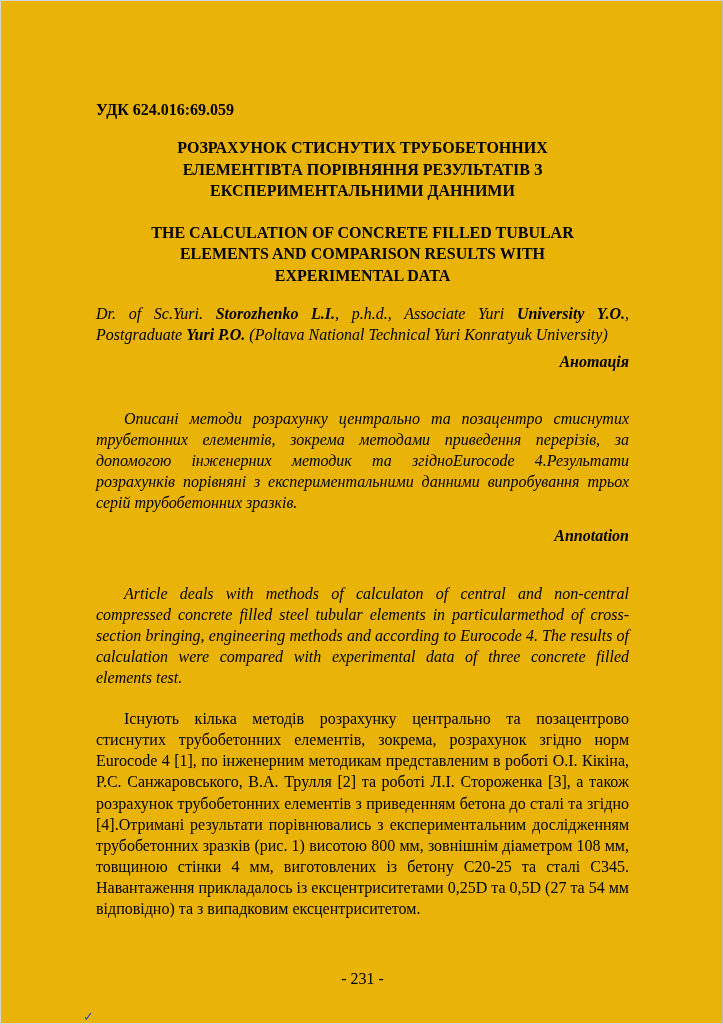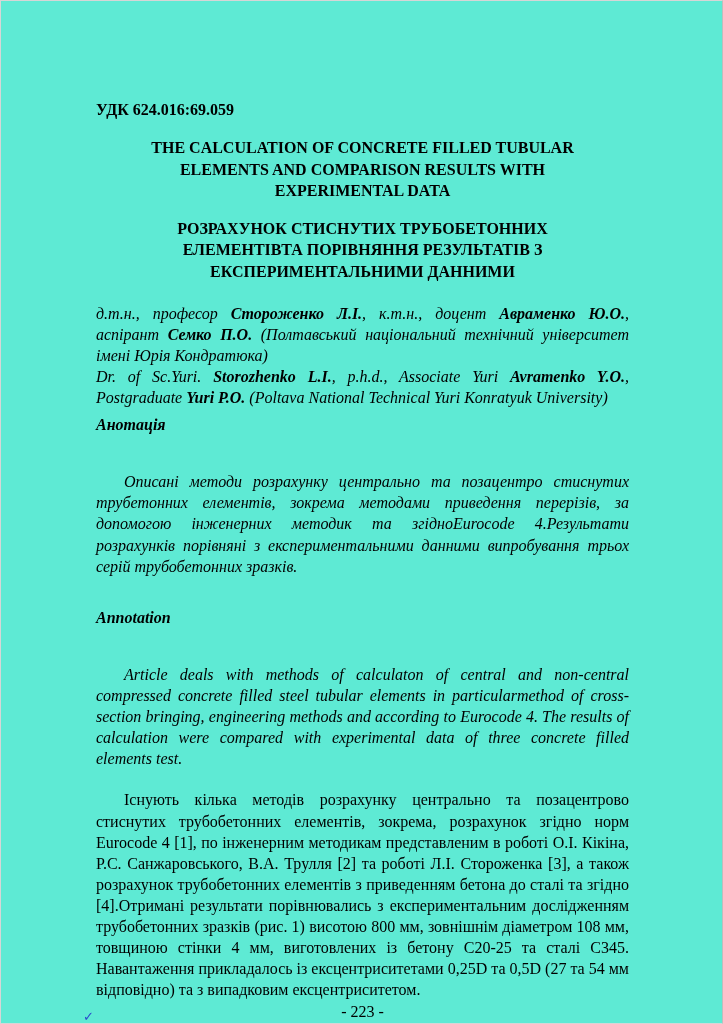--- a/index.html
+++ b/index.html
@@ -2,21 +2,21 @@
 <html><head>
 <meta charset="utf-8">
 <style>
   html, body { margin: 0; padding: 0; background: #f2f2f2; }
   .page {
     position: relative;
     width: 723px;
     height: 1024px;
     margin: 0 auto;
     box-sizing: border-box;
-    background: #5eead4;
+    background: #eab308;
     border: 1px solid #d6d6d6;
     border-right: 1px solid #bdbdbd;
     padding: 100px 93px 34px 95px;
     font-family: "Liberation Serif", serif;
     font-size: 16px;
     color: #000;
     display: flex;
     flex-direction: column;
   }
   p { margin: 0; }
@@ -33,27 +33,27 @@
   .title-ua { margin-bottom: 20px; }
   .title-en { margin-bottom: 16px; }
   .authors {
     font-style: italic;
     text-align: justify;
     line-height: 1.32;
   }
   .authors b { font-weight: bold; }
   .authors-block { margin-bottom: 6px; }
   .center-head {
-    text-align: left;
+    text-align: right;
     font-weight: bold;
     font-style: italic;
     line-height: 1.32;
     margin-bottom: 2px;
   }
-  .mt { margin-top: 30px; }
+  .mt { margin-top: 12px; }
   .par {
     text-align: justify;
     line-height: 1.32;
     text-indent: 28px;
   }
   .italic { font-style: italic; margin-top: 34px; }
   .body-par { margin-top: 20px; }
   .footer {
     margin-top: auto;
     text-align: center;
@@ -69,37 +69,36 @@
     font-family: "DejaVu Sans", sans-serif;
   }
 </style>
 </head>
 <body>
 
 <div class="page">
 
   <div class="udc">УДК 624.016:69.059</div>
 
+  <div class="title title-ua">РОЗРАХУНОК СТИСНУТИХ ТРУБОБЕТОННИХ
+ЕЛЕМЕНТІВТА ПОРІВНЯННЯ РЕЗУЛЬТАТІВ З
+ЕКСПЕРИМЕНТАЛЬНИМИ ДАННИМИ</div>
+
   <div class="title title-en">THE CALCULATION OF CONCRETE FILLED TUBULAR
 ELEMENTS AND COMPARISON RESULTS WITH
 EXPERIMENTAL DATA</div>
 
-  <div class="title title-ua">РОЗРАХУНОК СТИСНУТИХ ТРУБОБЕТОННИХ
-ЕЛЕМЕНТІВТА ПОРІВНЯННЯ РЕЗУЛЬТАТІВ З
-ЕКСПЕРИМЕНТАЛЬНИМИ ДАННИМИ</div>
-
   <div class="authors-block">
-    <p class="authors"><span>д.т.н., професор </span><b>Стороженко Л.І.</b><span>, к.т.н., доцент </span><b>Авраменко Ю.О.</b><span>, аспірант </span><b>Семко П.О.</b><span> (Полтавський національний технічний університет імені Юрія Кондратюка)</span></p>
-    <p class="authors"><span>Dr. of Sc.Yuri. </span><b>Storozhenko L.I.</b><span>, p.h.d., Associate Yuri </span><b>Avramenko Y.O.</b><span>, Postgraduate </span><b>Yuri P.O.</b><span> (Poltava National Technical Yuri Konratyuk University)</span></p>
+    <p class="authors"><span>Dr. of Sc.Yuri. </span><b>Storozhenko L.I.</b><span>, p.h.d., Associate Yuri </span><b>University Y.O.</b><span>, Postgraduate </span><b>Yuri P.O.</b><span> (Poltava National Technical Yuri Konratyuk University)</span></p>
   </div>
 
   <div class="center-head">Анотація</div>
   <p class="par italic">Описані методи розрахунку центрально та позацентро стиснутих трубетонних елементів, зокрема методами приведення перерізів, за допомогою інженерних методик та згідноEurocode 4.Результати розрахунків порівняні з експериментальними данними випробування трьох серій трубобетонних зразків.</p>
 
   <div class="center-head mt">Annotation</div>
   <p class="par italic">Article deals with methods of calculaton of central and non-central compressed concrete filled steel tubular elements in particularmethod of cross-section bringing, engineering methods and according to Eurocode 4. The results of calculation were compared with experimental data of three concrete filled elements test.</p>
 
   <p class="par body-par">Існують кілька методів розрахунку центрально та позацентрово стиснутих трубобетонних елементів, зокрема, розрахунок згідно норм Eurocode 4 [1], по інженерним методикам представленим в роботі О.І. Кікіна, Р.С. Санжаровського, В.А. Трулля [2] та роботі Л.І. Стороженка [3], а також розрахунок трубобетонних елементів з приведенням бетона до сталі та згідно [4].Отримані результати порівнювались з експериментальним дослідженням трубобетонних зразків (рис. 1) висотою 800 мм, зовнішнім діаметром 108 мм, товщиною стінки 4 мм, виготовлених із бетону С20-25 та сталі С345. Навантаження прикладалось із ексцентриситетами 0,25D та 0,5D (27 та 54 мм відповідно) та з випадковим ексцентриситетом.</p>
 
-  <div class="footer">- 223 -</div>
+  <div class="footer">- 231 -</div>
 
   <span class="scan-mark">✓</span>
 </div>
 
 </body></html>

